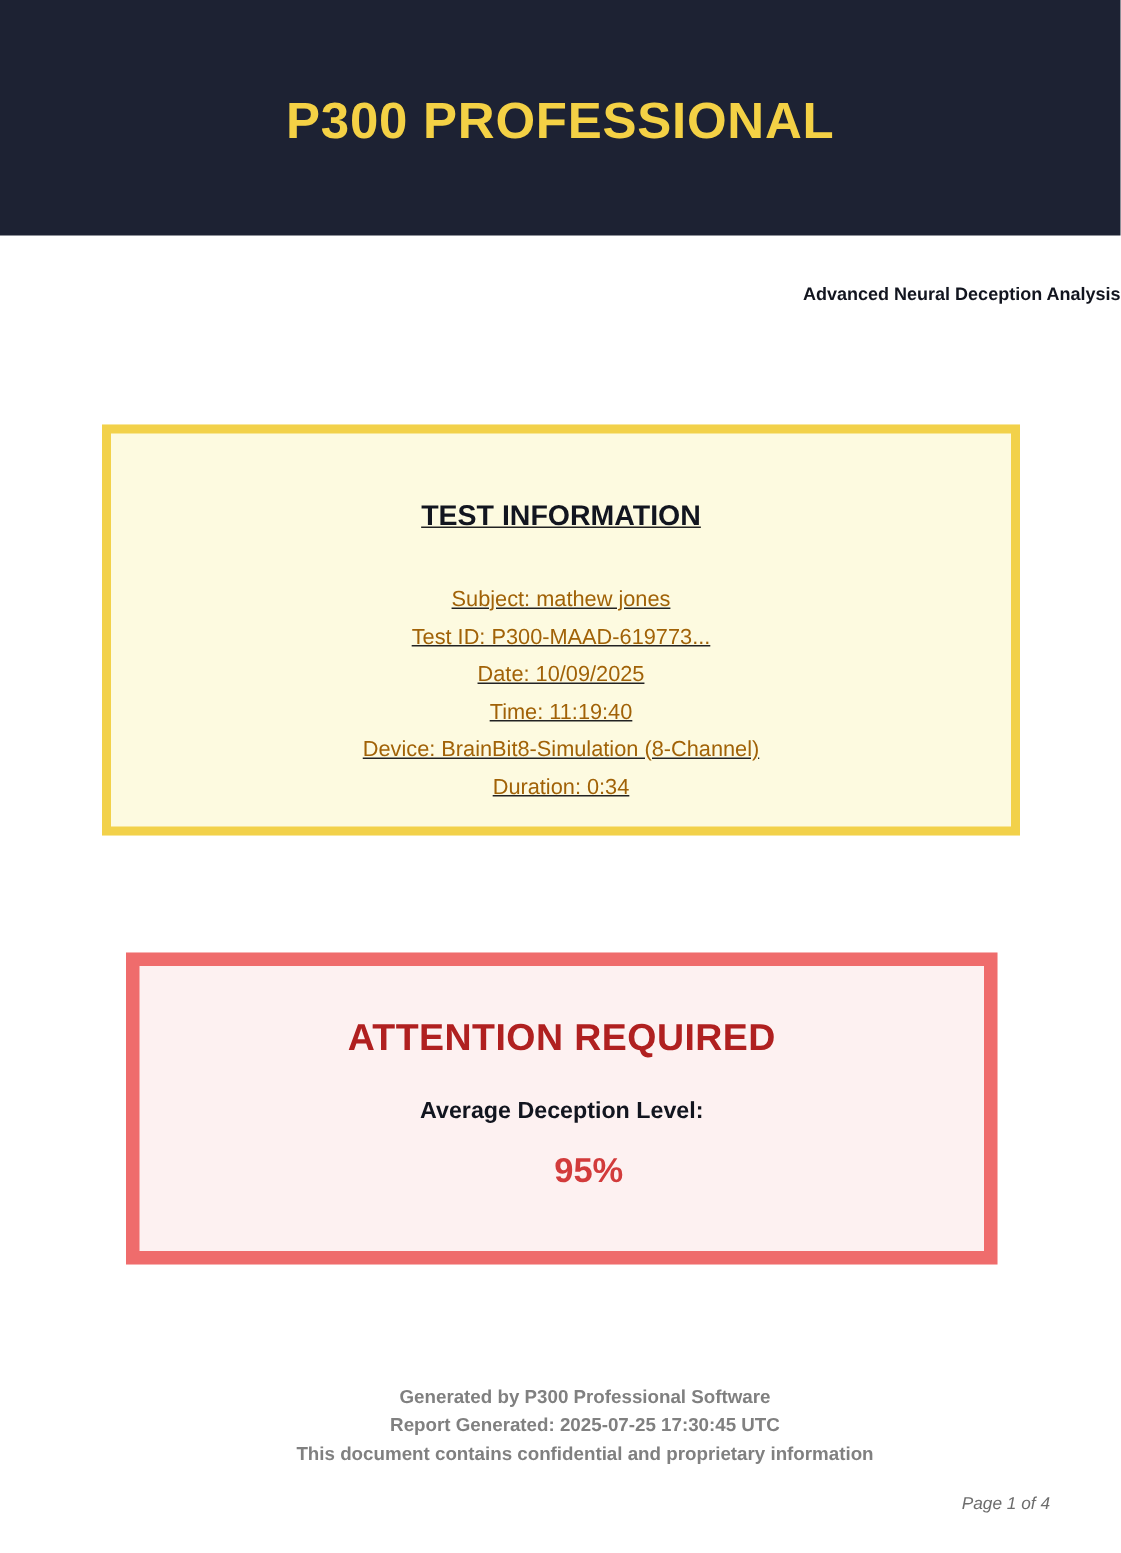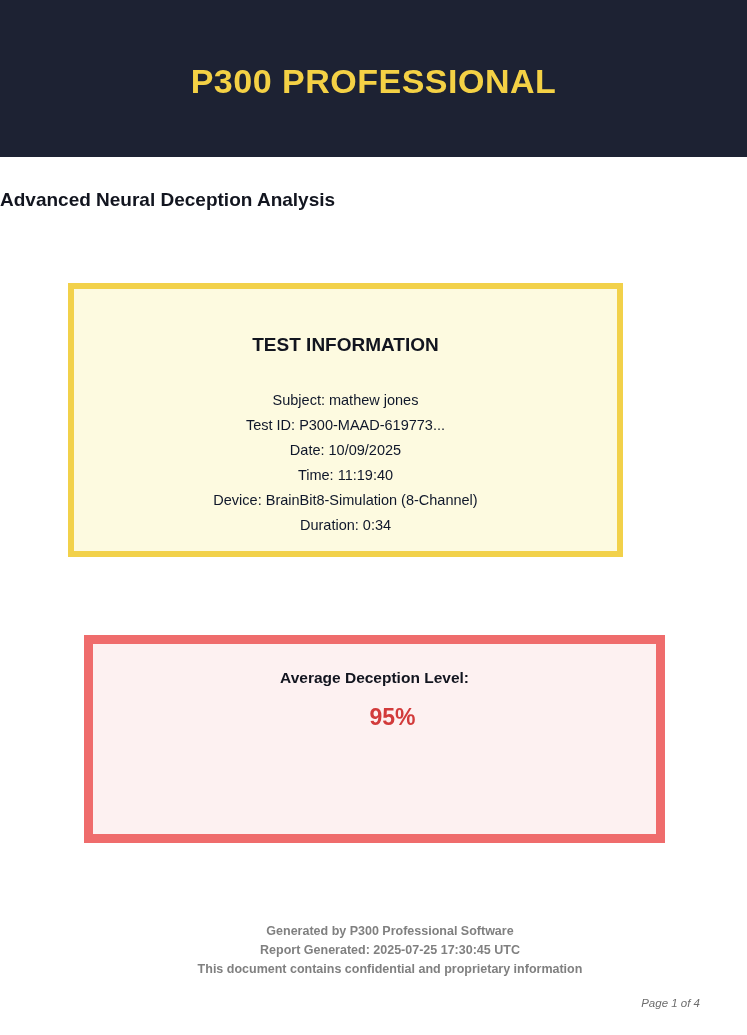--- a/index.html
+++ b/index.html
@@ -39,52 +39,53 @@
     color: #f4d145;
     font-size: 34px;
     font-weight: bold;
     letter-spacing: 0.5px;
     line-height: 45px;
     text-align: left;
   }
 
   
   .subtitle {
-    text-align: left;
-    font-size: 19px;
+    text-align: right;
+    font-size: 12px;
     font-weight: bold;
     color: #12151f;
     margin-top: 32px;
   }
 
   
   .info-box {
     position: absolute;
     left: 68px;
     top: 283px;
-    width: 555px;
+    width: 612px;
     height: 274px;
     box-sizing: border-box;
     background: #fdfae0;
     border: 6px solid #f2d14a;
+    text-decoration: underline;
   }
   .info-heading {
     text-align: center;
     font-size: 19px;
     font-weight: bold;
     color: #12151f;
     margin-top: 45px;
   }
   .info-lines {
     margin-top: 32px;
     text-align: center;
   }
   .info-line {
     font-size: 14.5px;
-    color: #0f172a;
+    color: #a16207;
     line-height: 25px;
   }
 
   
   .alert-box {
     position: absolute;
     left: 84px;
     top: 635px;
     width: 581px;
     height: 208px;
@@ -157,20 +158,21 @@
       <div class="info-line">Subject: mathew jones</div>
       <div class="info-line">Test ID: P300-MAAD-619773...</div>
       <div class="info-line">Date: 10/09/2025</div>
       <div class="info-line">Time: 11:19:40</div>
       <div class="info-line">Device: BrainBit8-Simulation (8-Channel)</div>
       <div class="info-line">Duration: 0:34</div>
     </div>
   </div>
 
   <div class="alert-box">
+    <div class="alert-title">ATTENTION REQUIRED</div>
     <div class="alert-sub">Average Deception Level:</div>
     <div class="alert-value">95%</div>
   </div>
 
   <div class="footer">
     <div class="footer-line">Generated by P300 Professional Software</div>
     <div class="footer-line">Report Generated: 2025-07-25 17:30:45 UTC</div>
     <div class="footer-line">This document contains confidential and proprietary information</div>
   </div>
 

